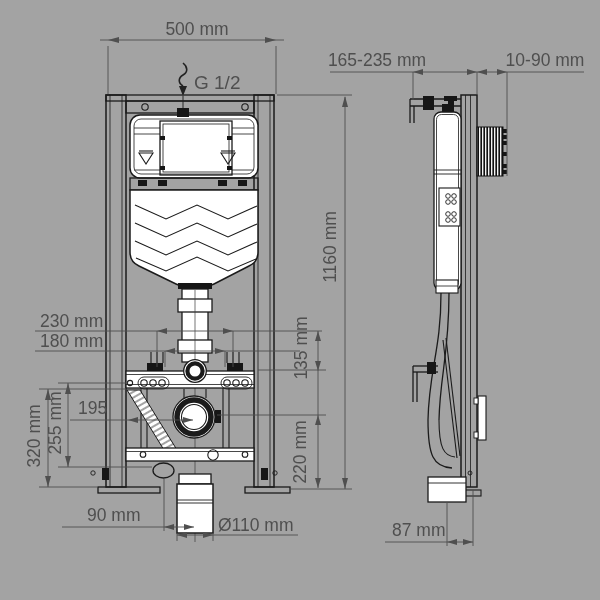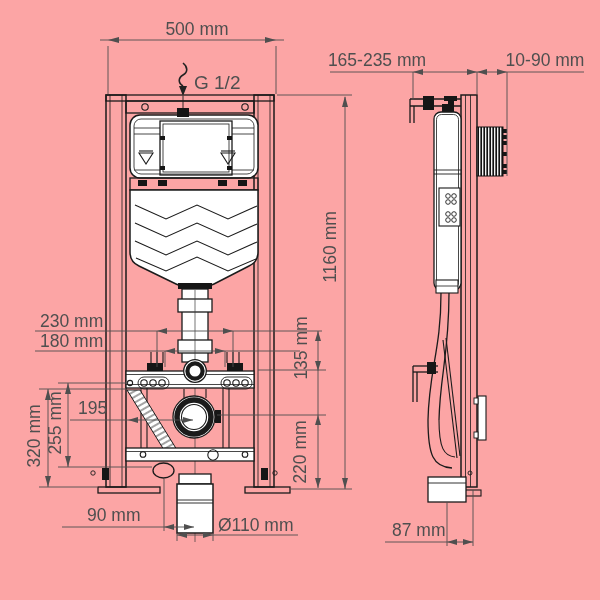--- a/index.html
+++ b/index.html
@@ -1,16 +1,16 @@
 <!DOCTYPE html>
 <html><head>
 <meta charset="utf-8">
 <style>
   html,body{margin:0;padding:0;background:#fff;}
-  .stage{width:600px;height:600px;background:#fca5a5;position:relative;}
+  .stage{width:600px;height:600px;background:#a3a3a3;position:relative;}
   svg text{font-family:"Liberation Sans",sans-serif;}
   .dim{font-size:17.5px;fill:#4f4f4f;}
   .dimline{stroke:#4f4f4f;stroke-width:0.9;fill:none;}
   .arr{fill:#4f4f4f;stroke:none;}
   .o{stroke:#1b1b1b;fill:none;}
   .wh{fill:#ffffff;stroke:#1b1b1b;}
   .w15{stroke-width:1.5;} .w13{stroke-width:1.3;} .w11{stroke-width:1.1;}
   .w09{stroke-width:0.9;} .w08{stroke-width:0.8;}
   .bk{fill:#161616;stroke:none;}
 </style>

